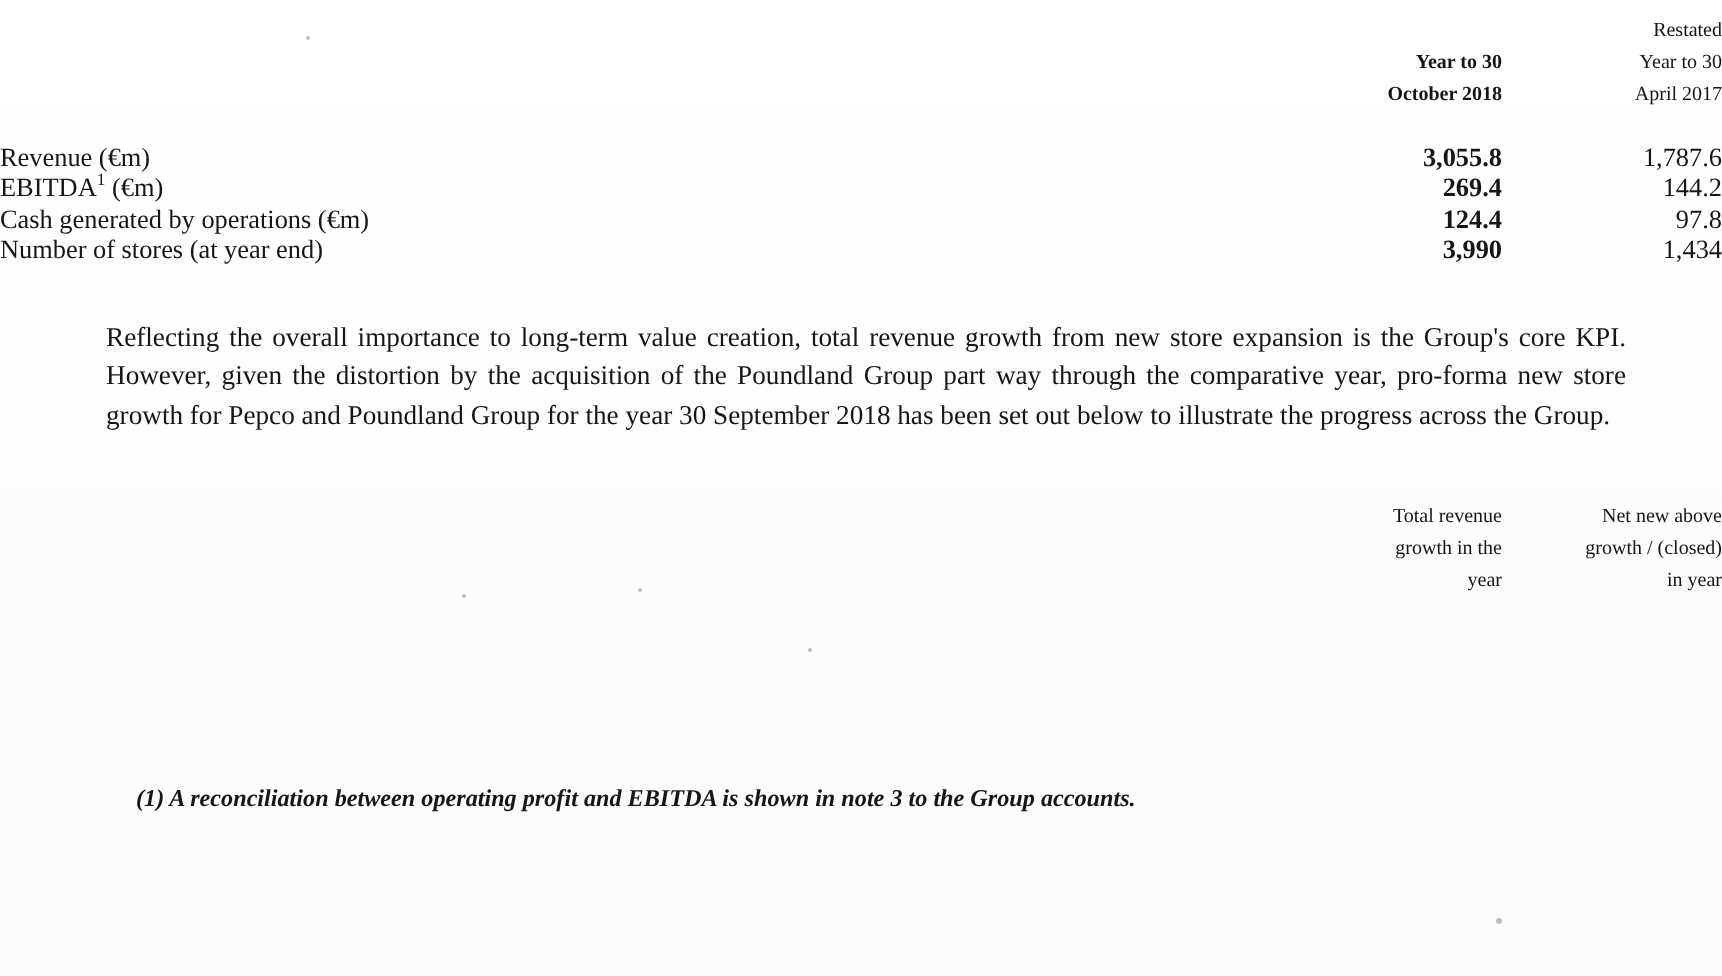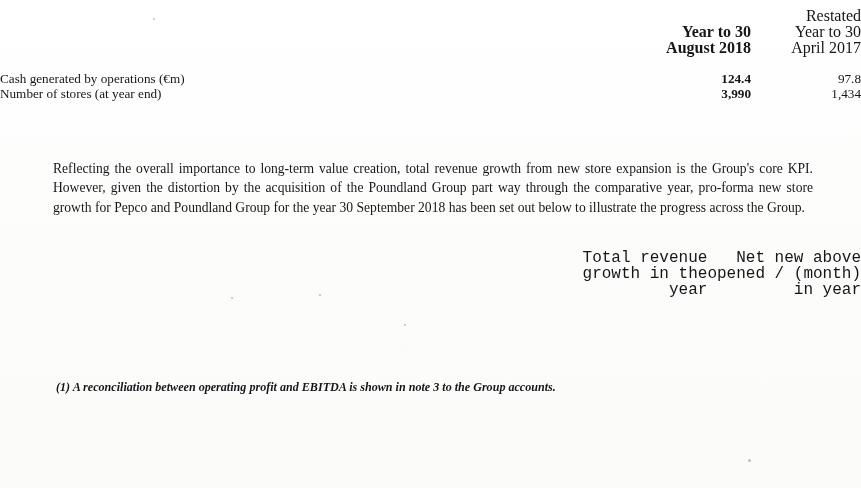--- a/index.html
+++ b/index.html
@@ -58,21 +58,21 @@
     vertical-align: bottom;
     line-height: 15.3px;
     white-space: nowrap;
   }
   .col-label   { padding-left: 63px; text-align: left; }
   .col-v1      { text-align: right; width: 120px; }
   .col-v2      { text-align: right; width: 110px; padding-right: 66px; }
 
   .hdr td {
     line-height: 15.8px;
-    font-size: 16px;
+    font-size: 10px;
   }
   .hdr-bold { font-weight: bold; }
 
   .bold { font-weight: bold; }
 
   sup {
     font-size: 8.6px;
     vertical-align: super;
     line-height: 0;
   }
@@ -91,80 +91,90 @@
   
   .notes {
     position: absolute;
     left: 52px;
     width: 772px;
     font-size: 12.1px;
     line-height: 16.6px;
     font-style: italic;
     font-weight: bold;
   }
-  .notes p { margin: 4px; }
+  .notes p { margin: 16px; }
 </style>
 </head>
 <body>
 
 <div class="paper-grain"></div>
 <div class="speck" style="left:153px; top:18px; width:2px; height:2px;"></div>
 <div class="speck" style="left:231px; top:297px; width:2px; height:2px;"></div>
 <div class="speck" style="left:319px; top:294px; width:2px; height:2px;"></div>
 <div class="speck" style="left:404px; top:324px; width:2px; height:2px;"></div>
 <div class="speck" style="left:748px; top:459px; width:3px; height:3px;"></div>
 
 <div class="page">
 
   <table class="tbl" style="top:8px;">
     <tbody>
       <tr class="hdr">
         <td class="col-label"></td>
         <td class="col-v1 hdr-bold">
           <div>Year to 30</div>
-          <div>August 2018</div>
+          <div>October 2018</div>
         </td>
         <td class="col-v2">
           <div>Restated</div>
           <div>Year to 30</div>
           <div>April 2017</div>
         </td>
       </tr>
     </tbody>
   </table>
 
   <table class="tbl" style="top:71px;">
     <tbody>
+      <tr>
+        <td class="col-label"><span>Revenue (€m)</span></td>
+        <td class="col-v1 bold">3,055.8</td>
+        <td class="col-v2">1,787.6</td>
+      </tr>
+      <tr>
+        <td class="col-label"><span>EBITDA</span><sup>1</sup><span> (€m)</span></td>
+        <td class="col-v1 bold">269.4</td>
+        <td class="col-v2">144.2</td>
+      </tr>
       <tr>
         <td class="col-label"><span>Cash generated by operations (€m)</span></td>
         <td class="col-v1 bold">124.4</td>
         <td class="col-v2">97.8</td>
       </tr>
       <tr>
         <td class="col-label"><span>Number of stores (at year end)</span></td>
         <td class="col-v1 bold">3,990</td>
         <td class="col-v2">1,434</td>
       </tr>
     </tbody>
   </table>
 
   <div class="para" style="top:159px;">Reflecting the overall importance to long-term value creation, total revenue growth from new store expansion is the Group's core KPI.  However, given the distortion by the acquisition of the Poundland Group part way through the comparative year, pro-forma new store growth for Pepco and Poundland Group for the year 30 September 2018 has been set out below to illustrate the progress across the Group.</div>
 
-  <table class="tbl" style="top:251px;font-family:Liberation Mono, monospace;">
+  <table class="tbl" style="top:251px;">
     <tbody>
       <tr class="hdr">
         <td class="col-label"></td>
         <td class="col-v1">
           <div>Total revenue</div>
           <div>growth in the</div>
           <div>year</div>
         </td>
         <td class="col-v2">
           <div>Net new above</div>
-          <div>opened / (month)</div>
+          <div>growth / (closed)</div>
           <div>in year</div>
         </td>
       </tr>
     </tbody>
   </table>
 
   <table class="tbl" style="top:318px;">
     <tbody>
     </tbody>
   </table>

